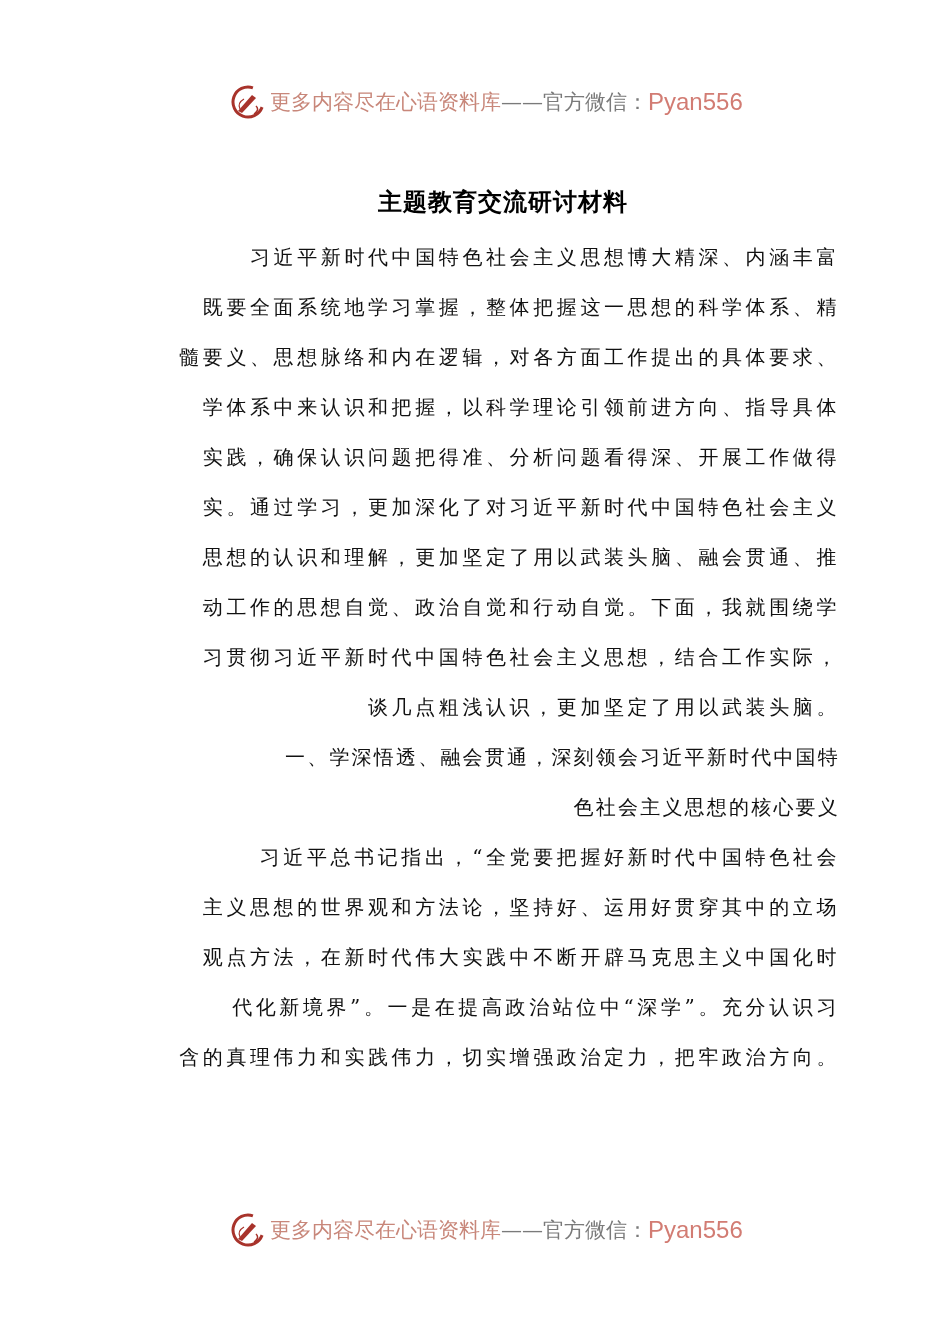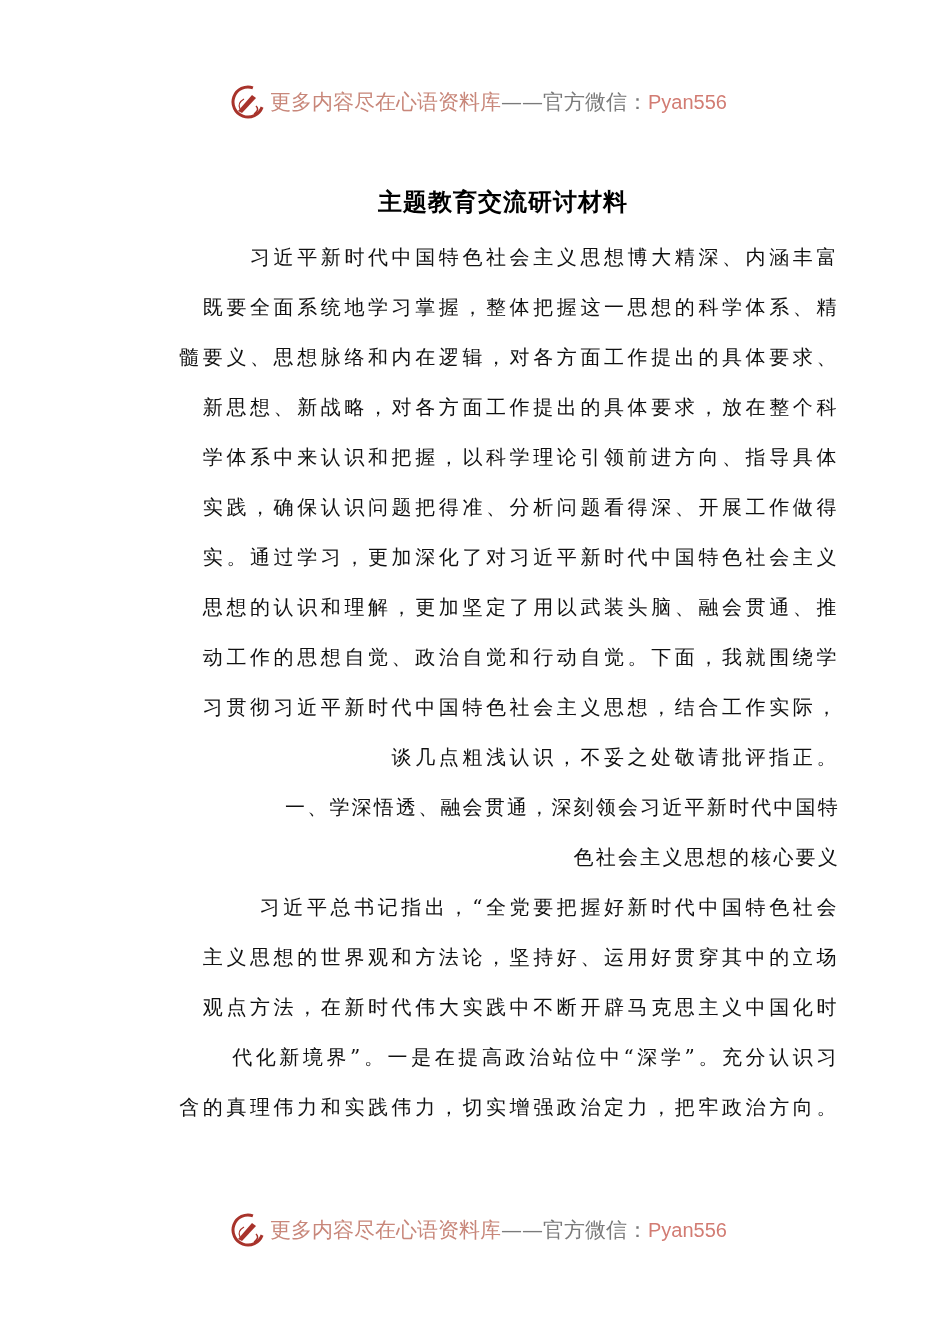--- a/index.html
+++ b/index.html
@@ -6,21 +6,21 @@
   body { width: 950px; height: 1344px; position: relative; overflow: hidden; }
   .banner {
     position: absolute; left: 230px; width: 500px; height: 40px;
     display: flex; align-items: center; white-space: nowrap;
   }
   .banner.top { top: 82px; }
   .banner.bottom { top: 1210px; }
   .logo { width: 36px; height: 36px; margin-right: 4px; flex: 0 0 36px; }
   .b-red { color: #c8877a; font-family: Liberation Sans, sans-serif; font-size: 21px; letter-spacing: 0px; }
   .b-gray { color: #7a7a7a; font-family: "DejaVu Serif", serif; font-size: 21px; }
-  .b-id { color: #d27c73; font-family: "Liberation Sans", sans-serif; font-size: 20px; }
+  .b-id { color: #d27c73; font-family: "Liberation Sans", sans-serif; font-size: 24px; }
 
   .title {
     position: absolute; top: 186px; left: 0; width: 950px; text-align: center;
     font-family: "DejaVu Sans", sans-serif; font-weight: bold; font-size: 24px; color: #000;
     letter-spacing: 1px;
     margin-left: 28px;
   }
   .content {
     position: absolute; top: 232px; left: 135px; width: 705px;
     font-family: "DejaVu Serif", serif; font-size: 20px; color: #111; text-align: right;
@@ -48,28 +48,27 @@
   <span class="b-id">Pyan556</span>
 </div>
 
 <div class="title">主题教育交流研讨材料</div>
 
 <div class="content">
   <div>
     <div class="line indent">习近平新时代中国特色社会主义思想博大精深、内涵丰富</div>
     <div class="line">既要全面系统地学习掌握，整体把握这一思想的科学体系、精</div>
     <div class="line">髓要义、思想脉络和内在逻辑，对各方面工作提出的具体要求、</div>
-    <div class="line">新思想、新战略，对各方面工作提出的具体要求，放在整个科</div>
     <div class="line">学体系中来认识和把握，以科学理论引领前进方向、指导具体</div>
     <div class="line">实践，确保认识问题把得准、分析问题看得深、开展工作做得</div>
     <div class="line">实。通过学习，更加深化了对习近平新时代中国特色社会主义</div>
     <div class="line">思想的认识和理解，更加坚定了用以武装头脑、融会贯通、推</div>
     <div class="line">动工作的思想自觉、政治自觉和行动自觉。下面，我就围绕学</div>
     <div class="line">习贯彻习近平新时代中国特色社会主义思想，结合工作实际，</div>
-    <div class="line">谈几点粗浅认识，不妥之处敬请批评指正。</div>
+    <div class="line">谈几点粗浅认识，更加坚定了用以武装头脑。</div>
   </div>
   <div>
     <div class="line heading indent">一、学深悟透、融会贯通，深刻领会习近平新时代中国特</div>
     <div class="line heading">色社会主义思想的核心要义</div>
   </div>
   <div>
     <div class="line indent">习近平总书记指出，“全党要把握好新时代中国特色社会</div>
     <div class="line">主义思想的世界观和方法论，坚持好、运用好贯穿其中的立场</div>
     <div class="line">观点方法，在新时代伟大实践中不断开辟马克思主义中国化时</div>
     <div class="line">代化新境界”。一是在提高政治站位中“深学”。充分认识习</div>

